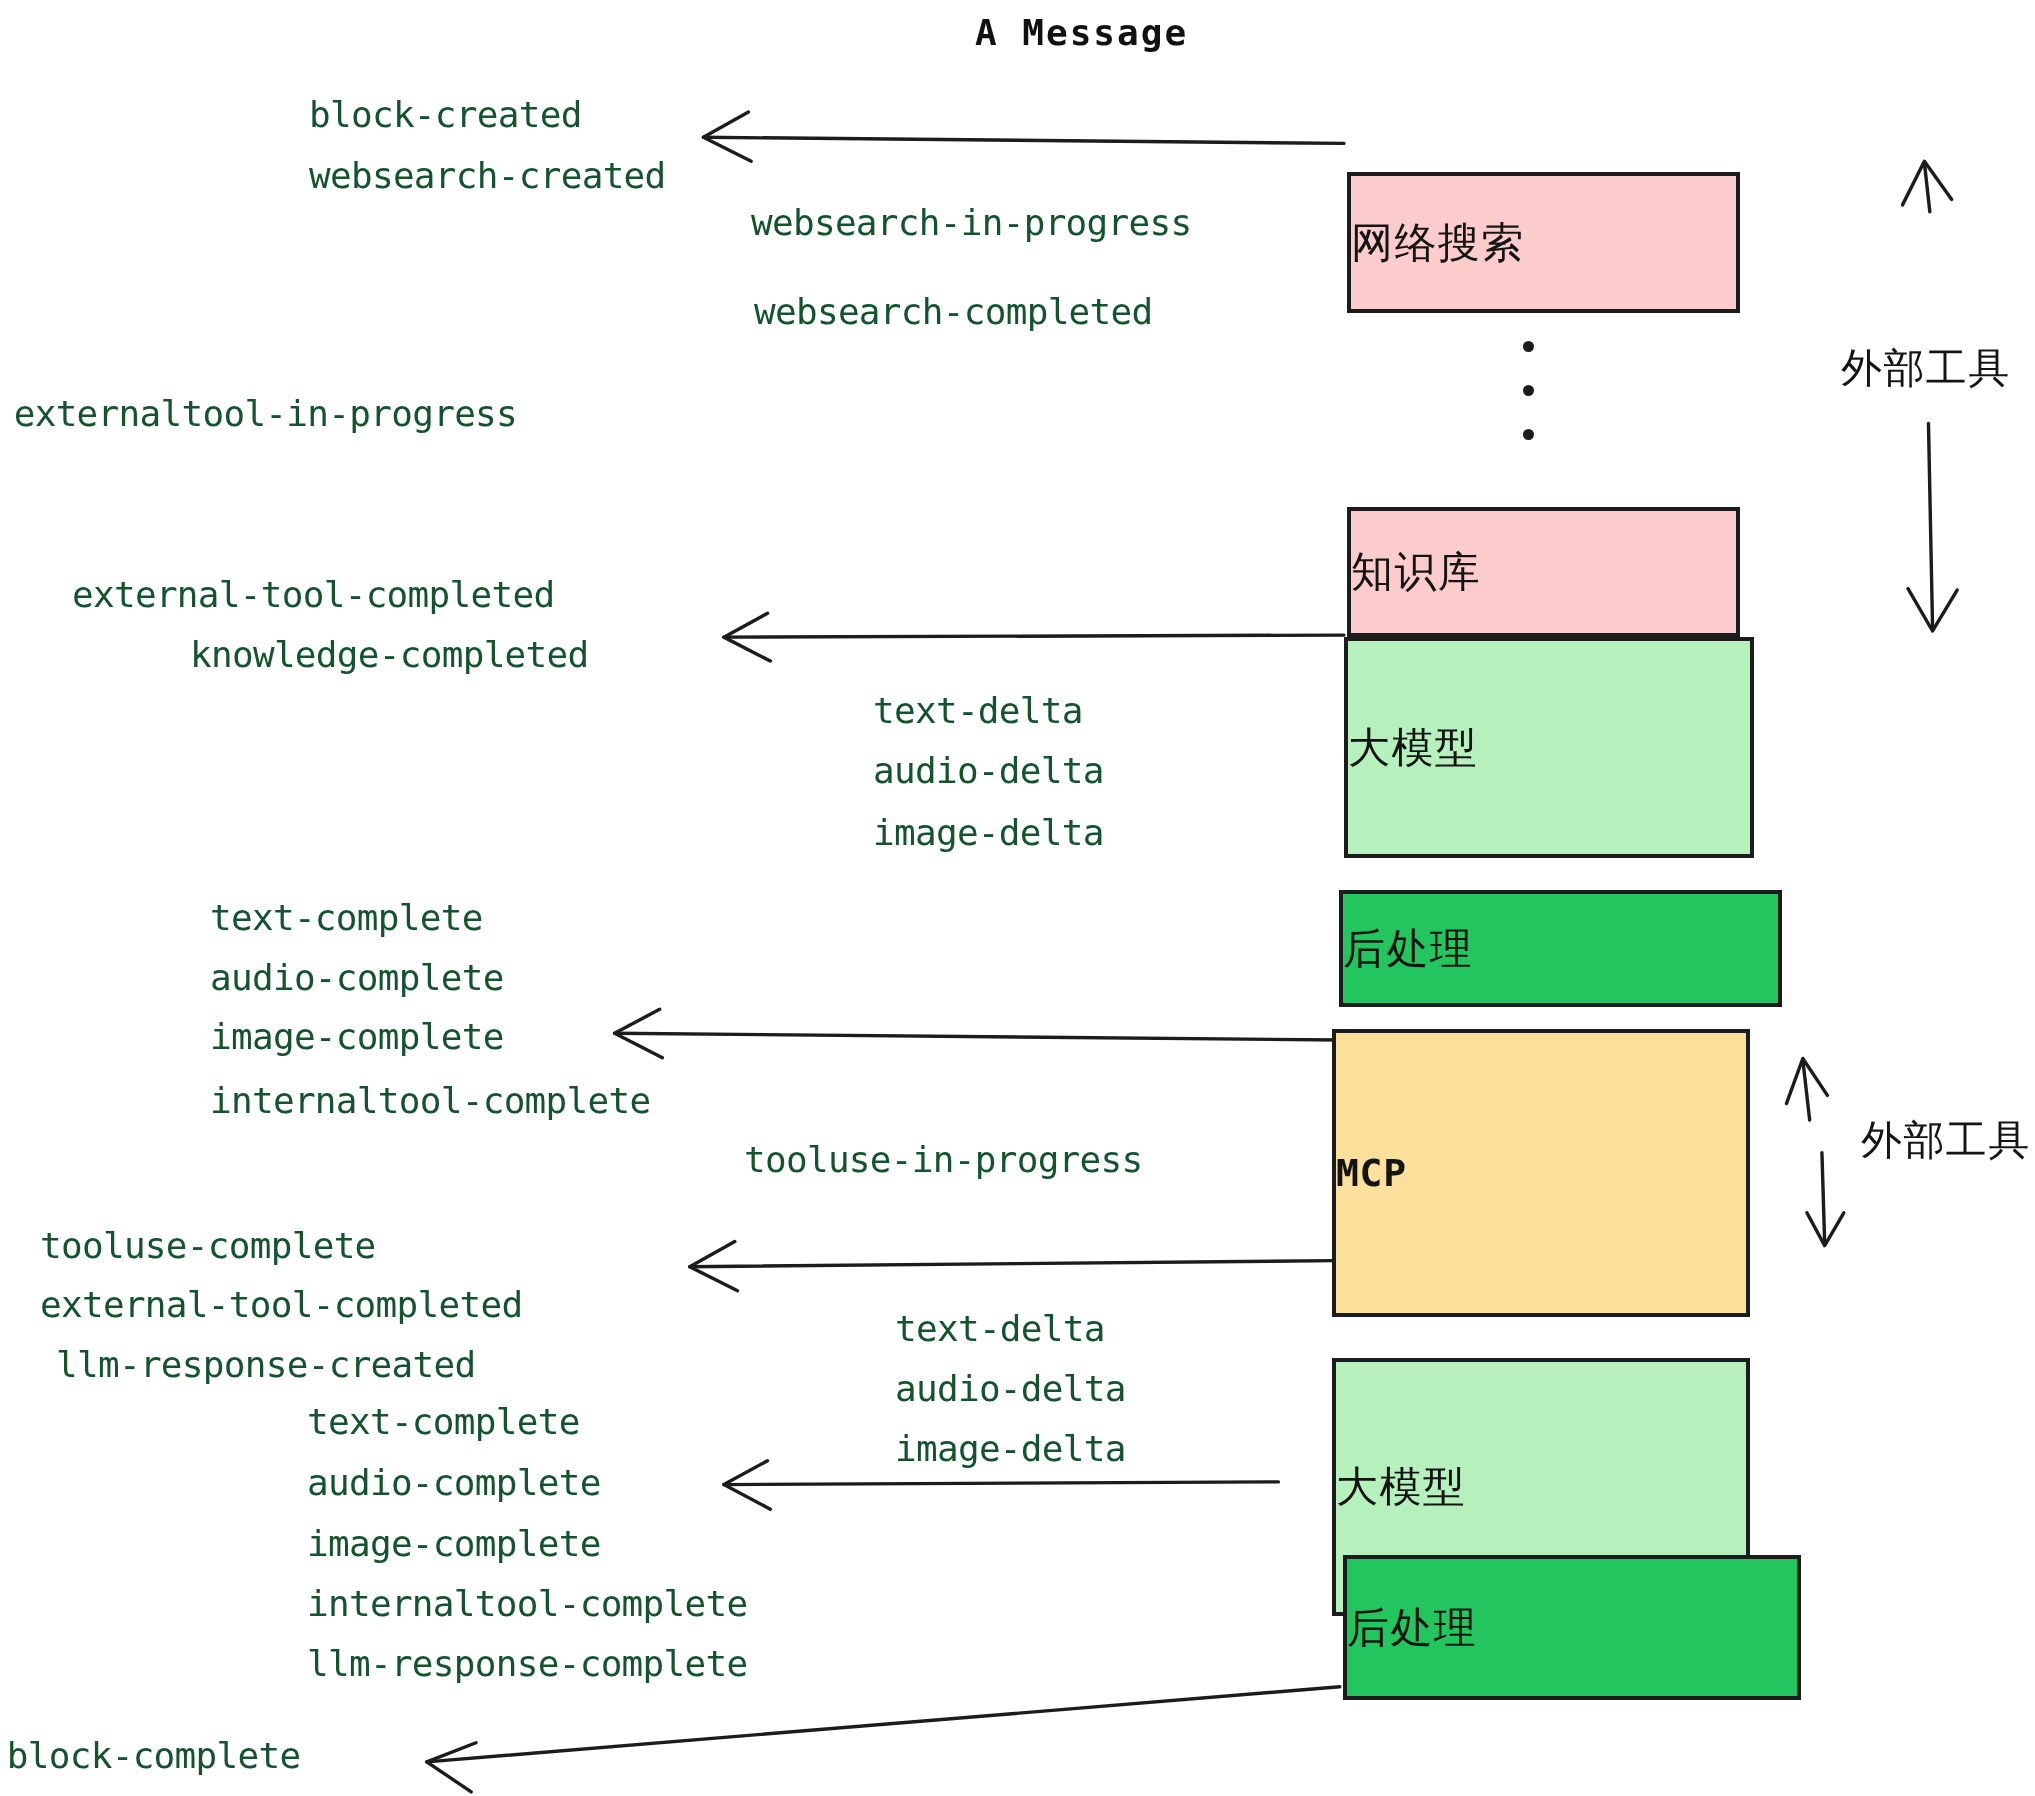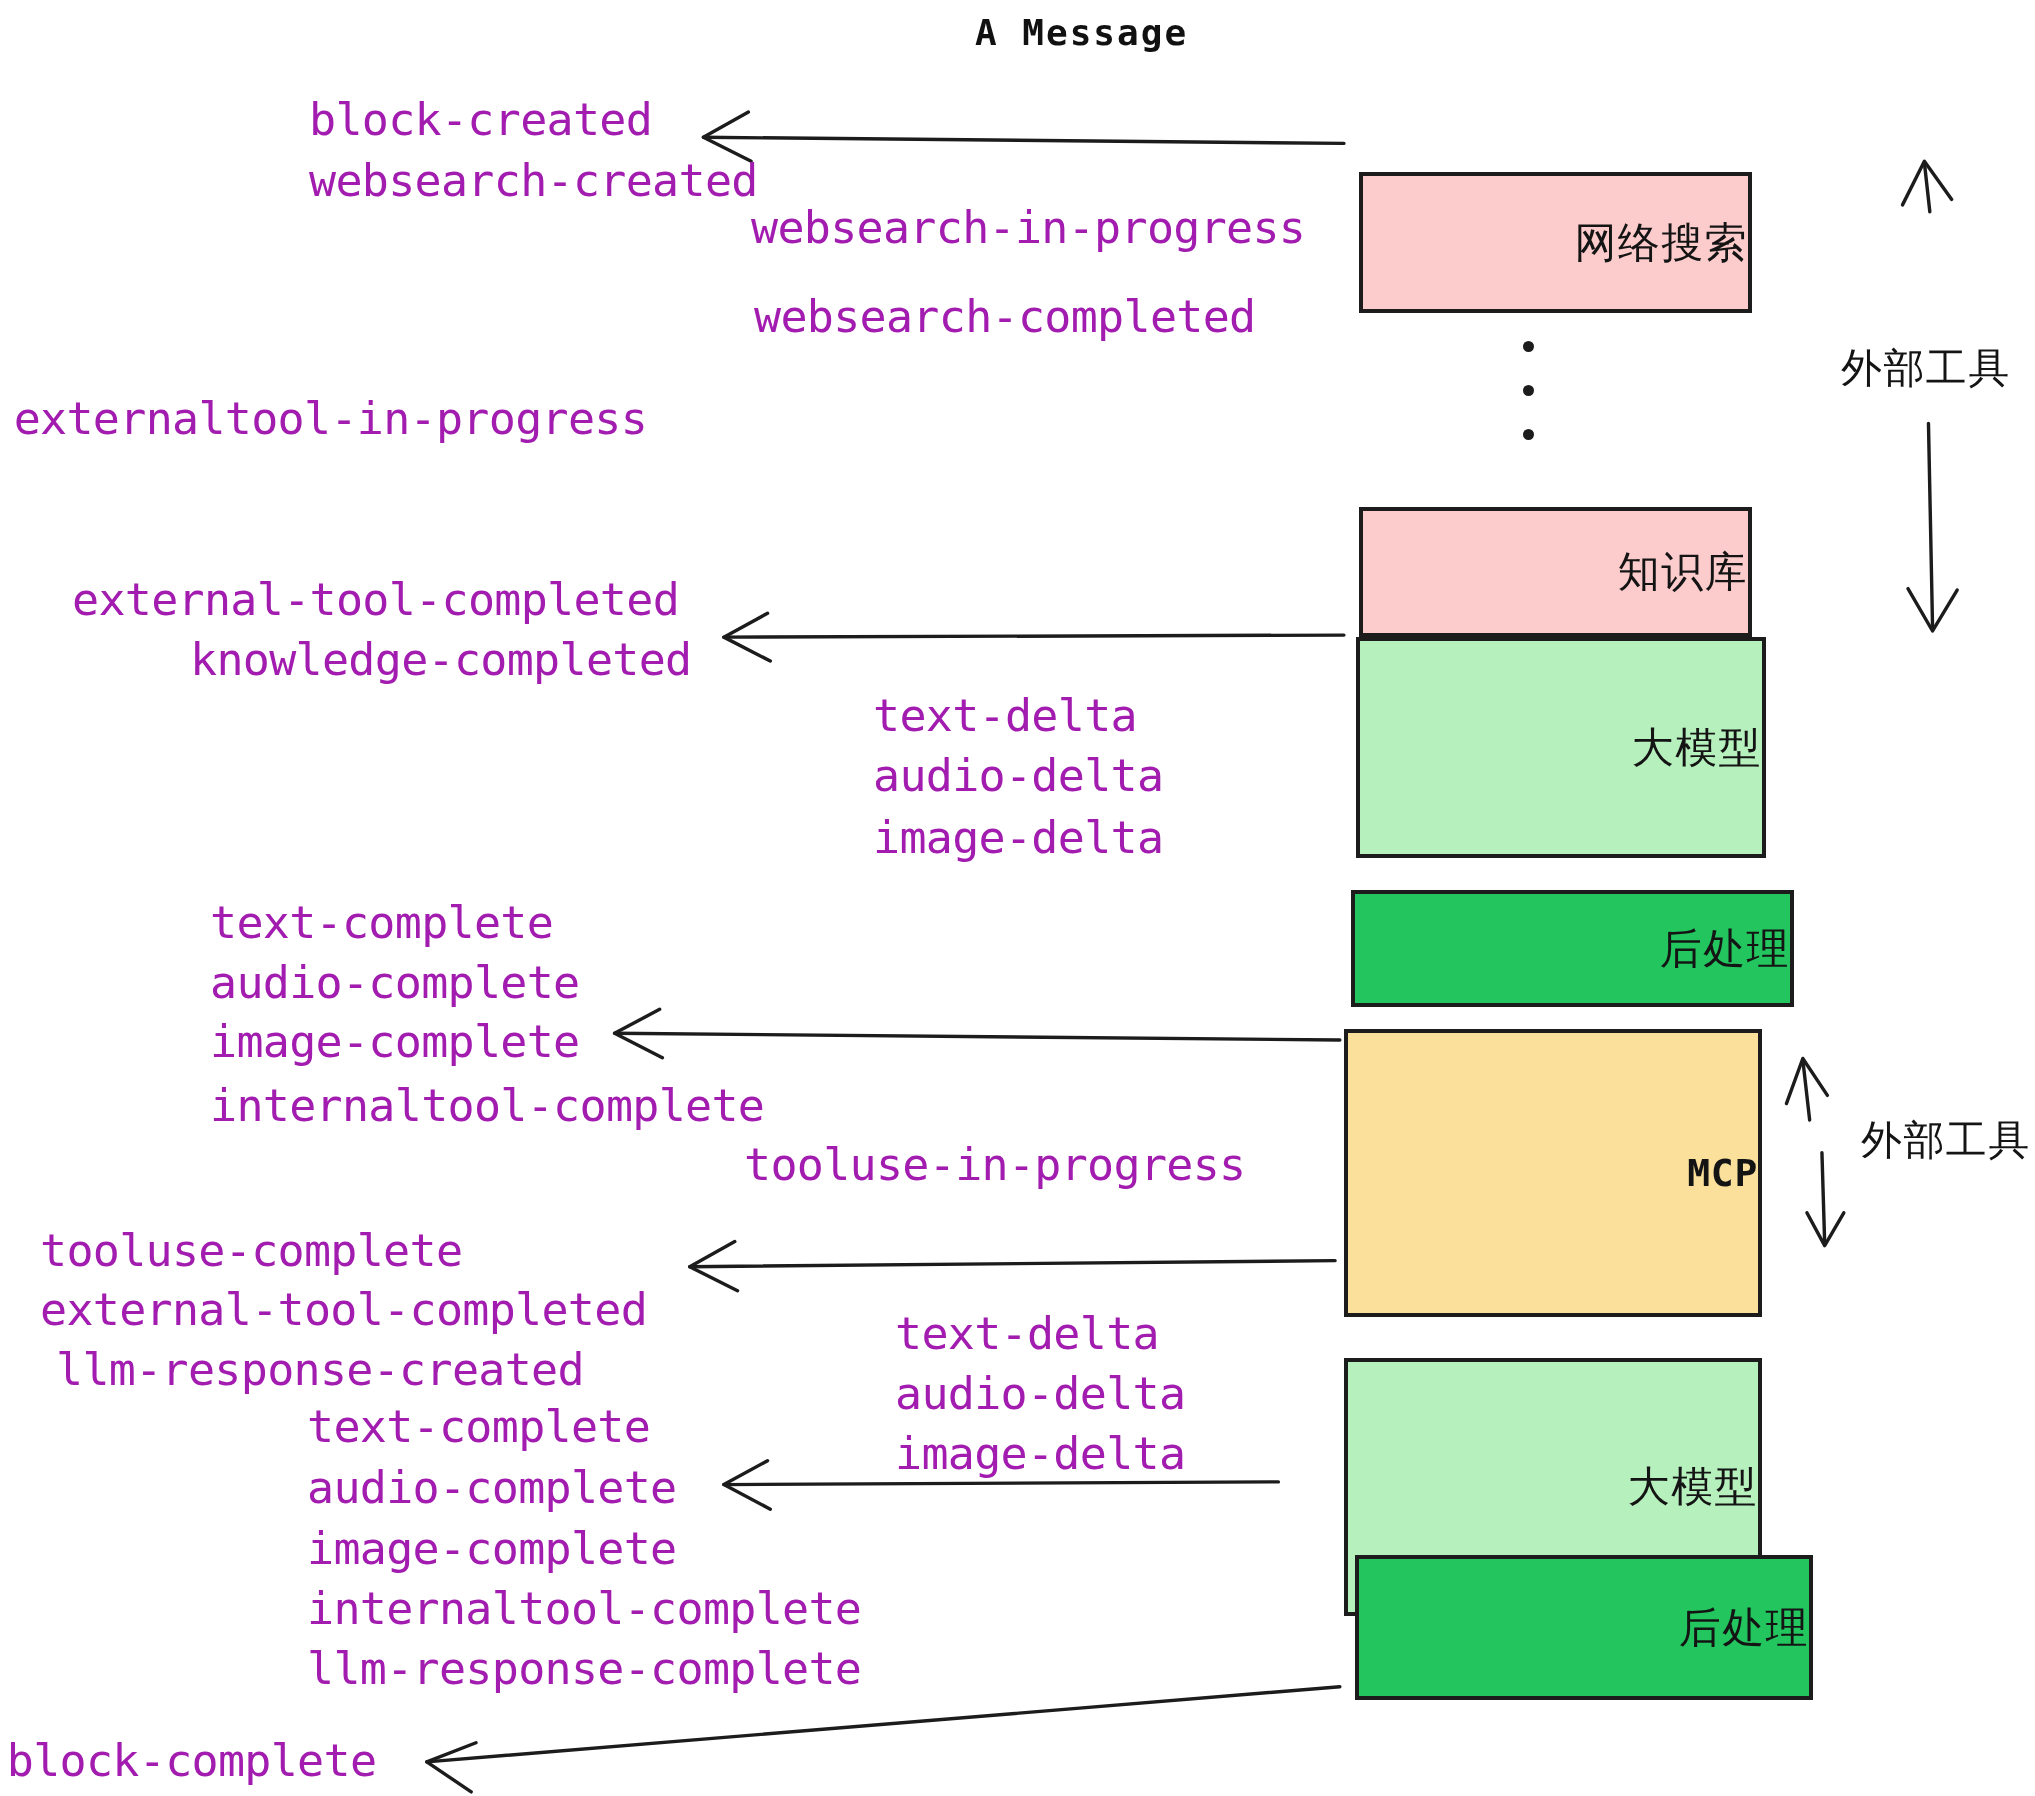--- a/index.html
+++ b/index.html
@@ -24,37 +24,36 @@
     font-weight: 600;
     color: #111111;
     letter-spacing: 2px;
     white-space: nowrap;
   }
 
   
   .evt {
     position: absolute;
     font-family: "DejaVu Sans Mono", monospace;
-    font-size: 45px;
+    font-size: 36px;
     font-weight: 500;
-    color: #a21caf;
+    color: #14532d;
     white-space: nowrap;
     letter-spacing: -0.7px;
     line-height: 1;
   }
 
   
   .box {
     position: absolute;
     box-sizing: border-box;
     border: 4.1px solid #1c1c1c;
     display: flex;
     align-items: center;
-    justify-content: flex-end;
-    margin-left: 12px;
+    justify-content: flex-start;
   }
   .box-label {
     font-family: "DejaVu Sans", sans-serif;
     font-size: 42px;
     font-weight: 500;
     color: #141414;
     letter-spacing: 1.4px;
     white-space: nowrap;
   }
   .box-label.latin {

